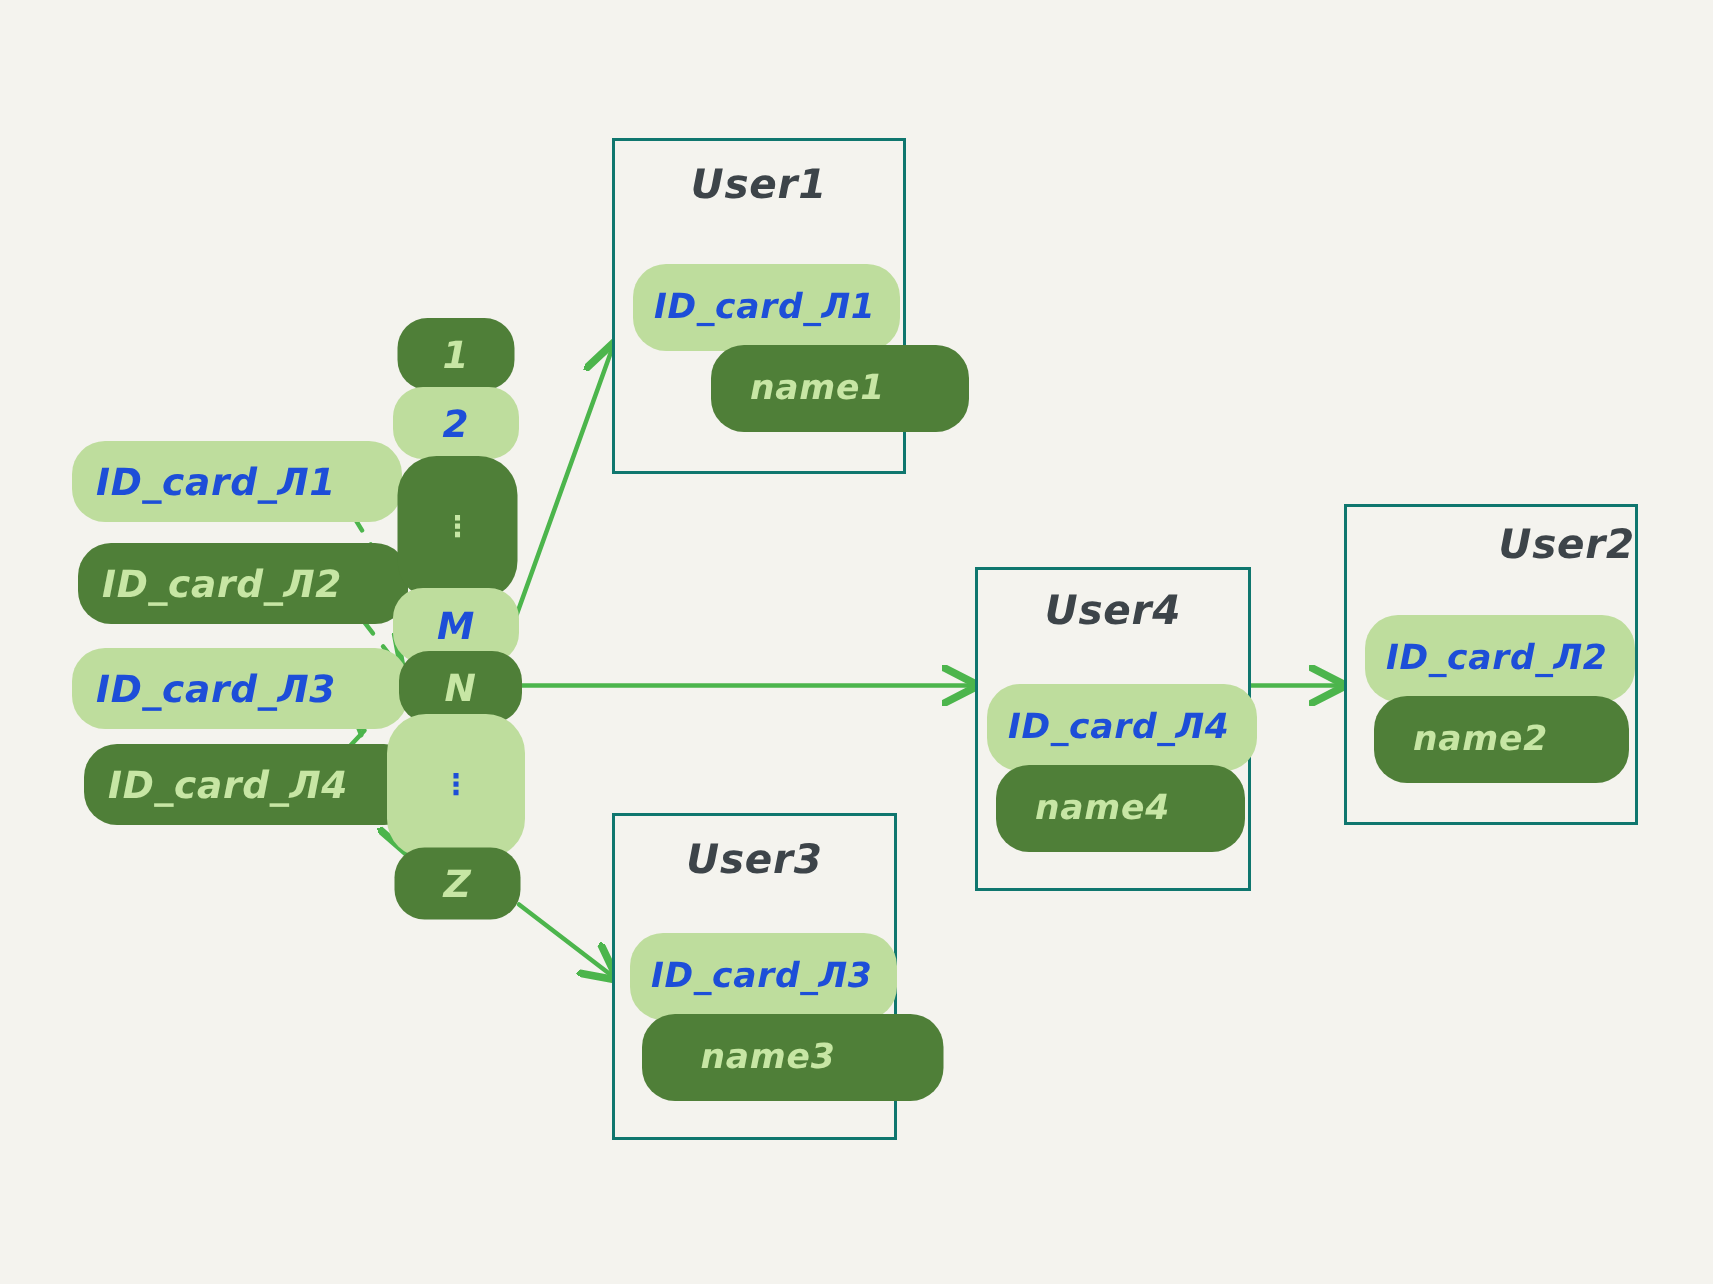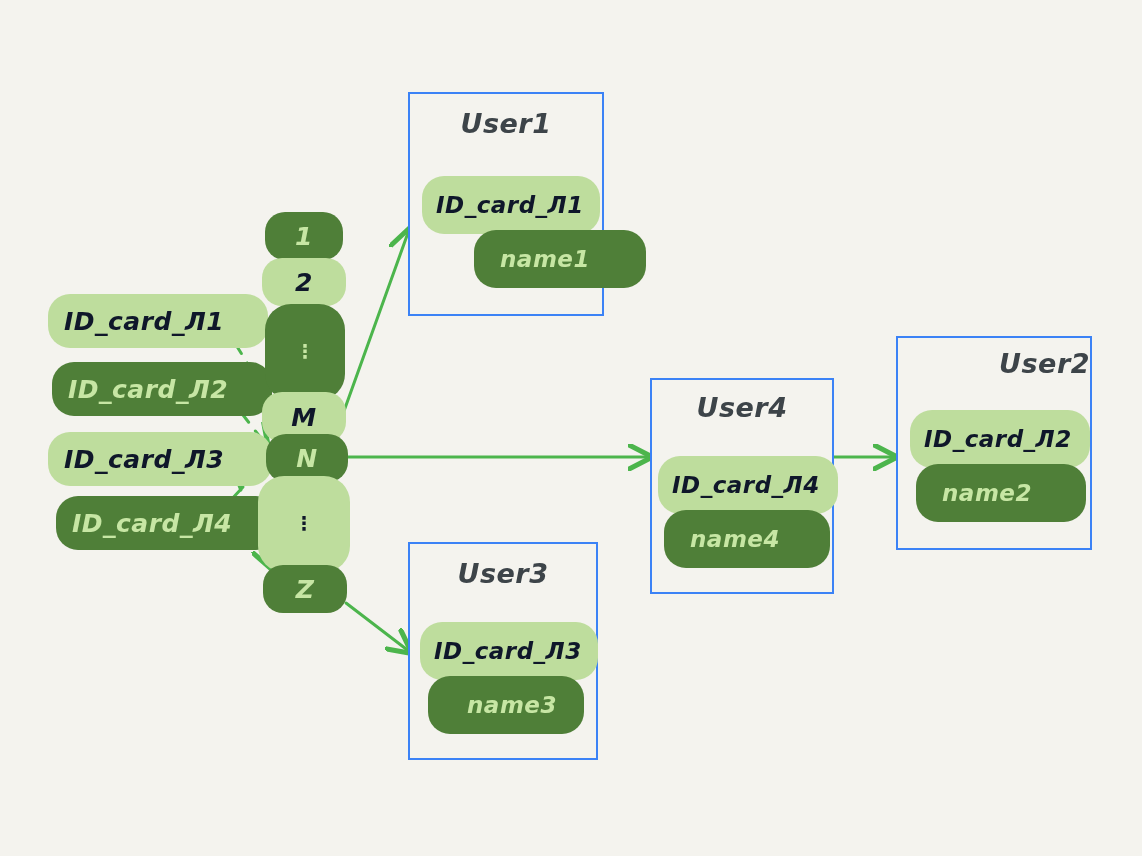--- a/index.html
+++ b/index.html
@@ -20,21 +20,21 @@
   .pill {
     position: absolute;
     display: flex;
     align-items: center;
     box-sizing: border-box;
     border-radius: 22px;
     letter-spacing: 0.5px;
   }
   .pill.light {
     background: #bedd9d;
-    color: #0f172a;
+    color: #1d4ed8;
   }
   .pill.dark {
     background: #4f7f38;
     color: #c7e6a4;
   }
   .pill .txt {
     display: block;
     width: 100%;
     white-space: nowrap;
   }
@@ -67,21 +67,21 @@
     line-height: 0.9;
     font-size: 19px;
     font-weight: 900;
     font-style: normal;
   }
 
   
   .userbox {
     position: absolute;
     box-sizing: border-box;
-    border: 2px solid #3b82f6;
+    border: 2px solid #0f766e;
     background: #f4f3ee;
   }
   .usertitle {
     position: absolute;
     left: 0;
     right: 0;
     text-align: center;
     color: #3d4449;
     font-size: 27px;
     font-weight: 700;
@@ -203,18 +203,18 @@
     <div class="pill dark field center" style="left:18px; top:126px; width:170px;">
       <span class="txt">name2</span>
     </div>
   </div>
 
   <div class="userbox" style="left:408px; top:542px; width:190px; height:218px;text-decoration:underline;">
     <div class="usertitle" style="top:14px;">User3</div>
     <div class="pill light field" style="left:10px; top:78px; width:178px;">
       <span class="txt">ID_card_Л3</span>
     </div>
-    <div class="pill dark field center" style="left:18px; top:132px; width:156px;padding-left:39px;">
+    <div class="pill dark field center" style="left:18px; top:132px; width:201px;padding-left:39px;">
       <span class="txt">name3</span>
     </div>
   </div>
 
 </div>
 
 </body></html>

